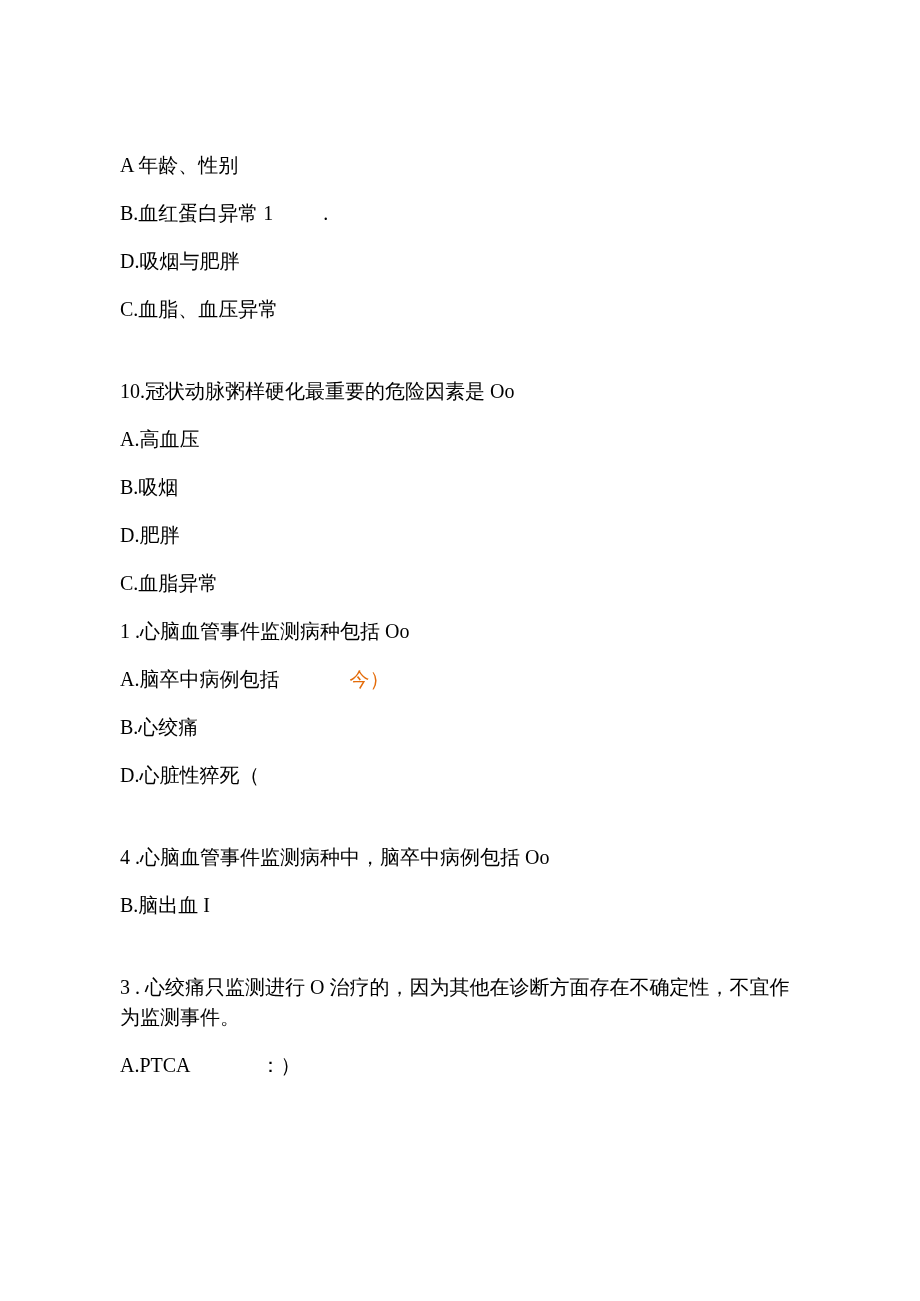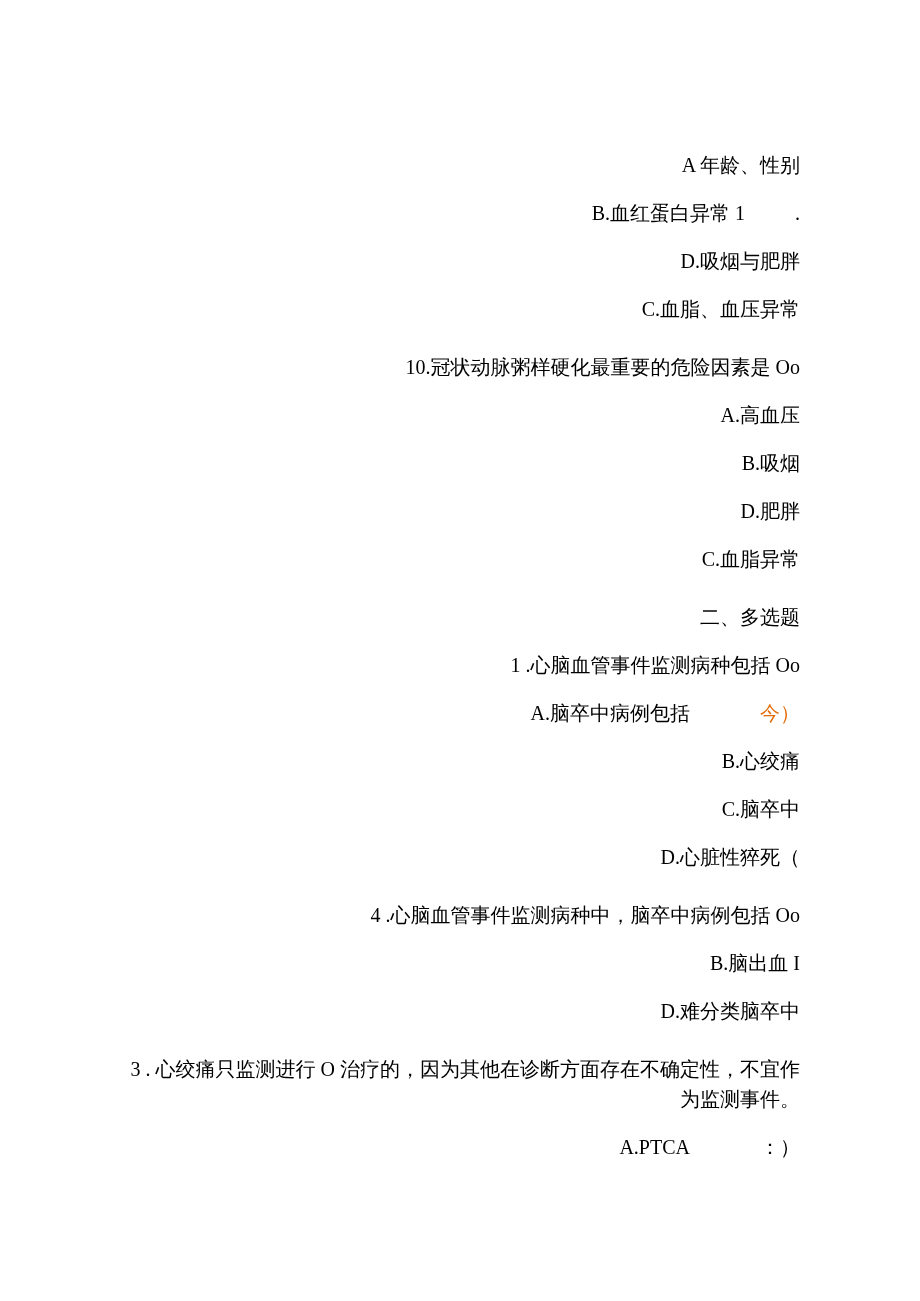--- a/index.html
+++ b/index.html
@@ -14,24 +14,23 @@
     box-sizing: border-box;
     width: 920px;
     min-height: 1301px;
     padding: 150px 120px 100px 120px;
     font-size: 20px;
     line-height: 1.5;
   }
   .line {
     margin: 0 0 18px 0;
     position: relative;
-    text-align: right;
   }
   .group-gap {
-    margin-top: 28px;
+    margin-top: 52px;
   }
   .annot {
     color: #e46c0a;
     font-family: "SimSun", serif;
   }
   .spacerA { display:inline-block; width: 50px; }
   .spacerB { display:inline-block; width: 70px; }
   .spacerC { display:inline-block; width: 10px; }
   .spacerD { display:inline-block; width: 70px; }
 </style>
@@ -46,32 +45,29 @@
   </p>
   <p class="line">D.吸烟与肥胖</p>
   <p class="line">C.血脂、血压异常</p>
 
   <p class="line group-gap">10.冠状动脉粥样硬化最重要的危险因素是 Oo</p>
   <p class="line">A.高血压</p>
   <p class="line">B.吸烟</p>
   <p class="line">D.肥胖</p>
   <p class="line">C.血脂异常</p>
 
-  <p class="line group-gap">二、多选题</p>
 
   <p class="line">1 .心脑血管事件监测病种包括 Oo</p>
   <p class="line">
     <span>A.脑卒中病例包括</span><span class="spacerB"></span><span class="annot">今）</span>
   </p>
   <p class="line">B.心绞痛</p>
-  <p class="line">C.脑卒中</p>
   <p class="line">D.心脏性猝死（</p>
 
   <p class="line group-gap">4 .心脑血管事件监测病种中，脑卒中病例包括 Oo</p>
   <p class="line">B.脑出血 I</p>
-  <p class="line">D.难分类脑卒中</p>
 
   <p class="line group-gap">3 . 心绞痛只监测进行 O 治疗的，因为其他在诊断方面存在不确定性，不宜作为监测事件。</p>
   <p class="line">
     <span>A.PTCA</span><span class="spacerD"></span><span>：）</span>
   </p>
 
 </div>
 
 </body></html>

